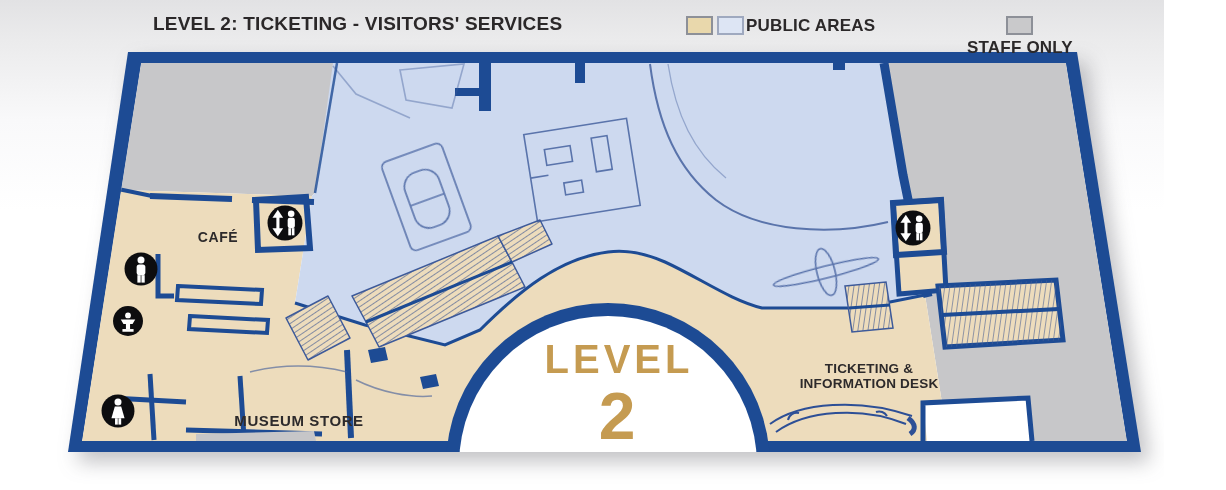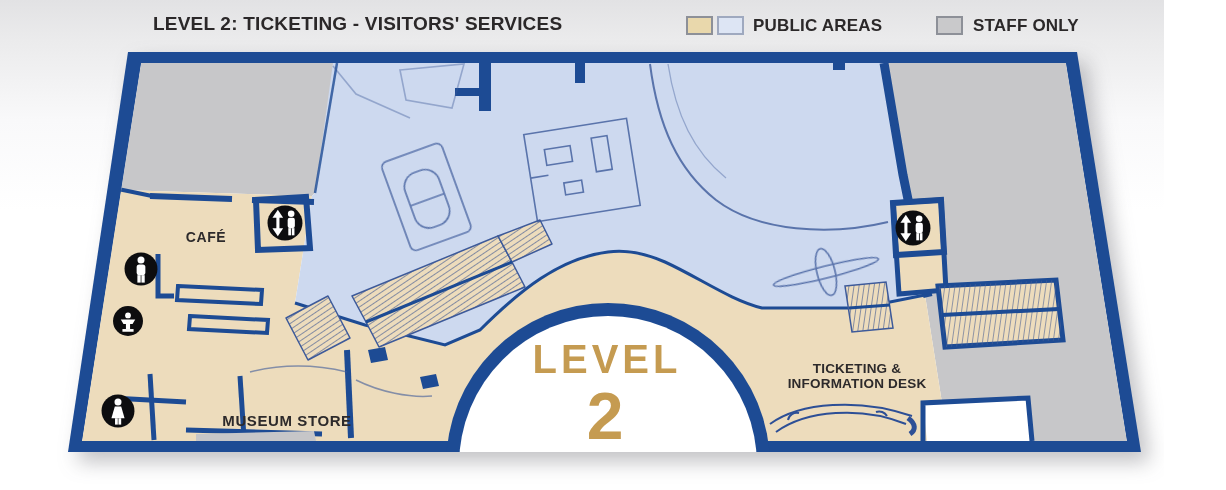--- a/index.html
+++ b/index.html
@@ -6,26 +6,26 @@
   .stage{
     position:relative;width:1164px;height:490px;overflow:hidden;
     font-family:"Liberation Sans",sans-serif;
     background:linear-gradient(180deg,#e2e2e4 0px,#ebebec 40px,#f9f9fa 120px,#ffffff 210px);
   }
   .map-svg{position:absolute;left:0;top:0;filter:drop-shadow(9px 10px 10px rgba(70,70,80,.33));}
   .hdr-title{
     position:absolute;left:153px;top:13px;
     font-size:19px;font-weight:bold;color:#2b2829;letter-spacing:.2px;white-space:nowrap;
   }
-  .legend-item{position:absolute;top:16px;display:flex;align-items:center;gap:9px;}
+  .legend-item{position:absolute;top:16px;display:flex;align-items:center;gap:2px;}
   .legend-item span{font-size:17px;font-weight:bold;color:#2b2829;letter-spacing:.2px;white-space:nowrap;}
   .legend-public{left:686px;}
-  .legend-staff{left:936px;}
+  .legend-staff{left:967px;flex-direction:column;}
   .lab{position:absolute;transform:translate(-50%,-50%);color:#2d2a2b;font-weight:bold;
-       white-space:nowrap;text-align:center;}
+       white-space:nowrap;text-align:center;margin-left:12px;}
   .lab-cafe{left:206px;top:237px;font-size:14px;letter-spacing:.6px;}
   .lab-store{left:287px;top:420px;font-size:15px;letter-spacing:.6px;text-align:right;}
   .lab-ticket{left:857px;top:376px;font-size:13.5px;line-height:1.12;letter-spacing:.2px;}
   .lab-level{left:607px;top:359px;font-size:40px;color:#c59b51;letter-spacing:4px;font-weight:bold;}
   .lab-level2{left:605px;top:416px;font-size:66px;color:#c59b51;font-weight:bold;}
   .micon{position:absolute;transform:translate(-50%,-50%);line-height:0;}
 </style>
 </head>
 <body>
 

